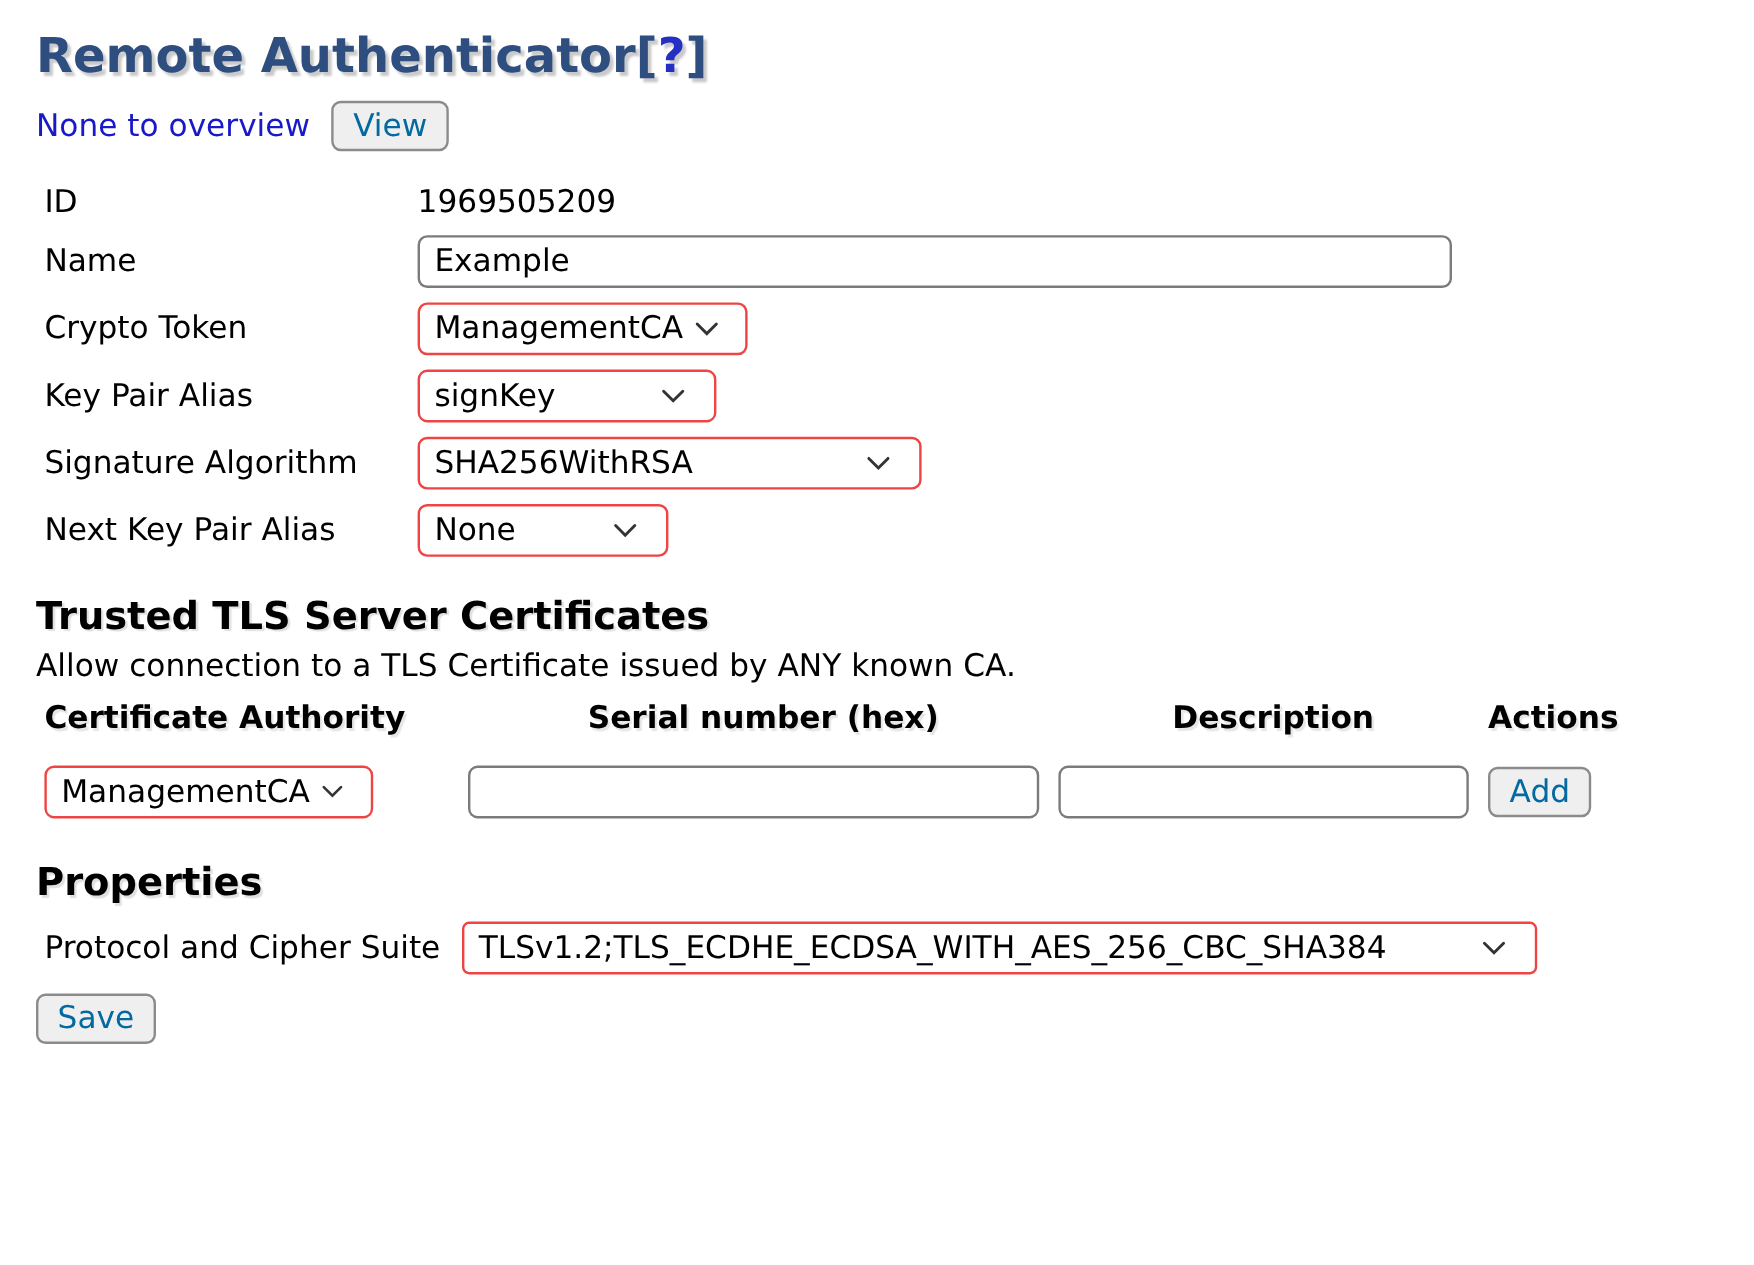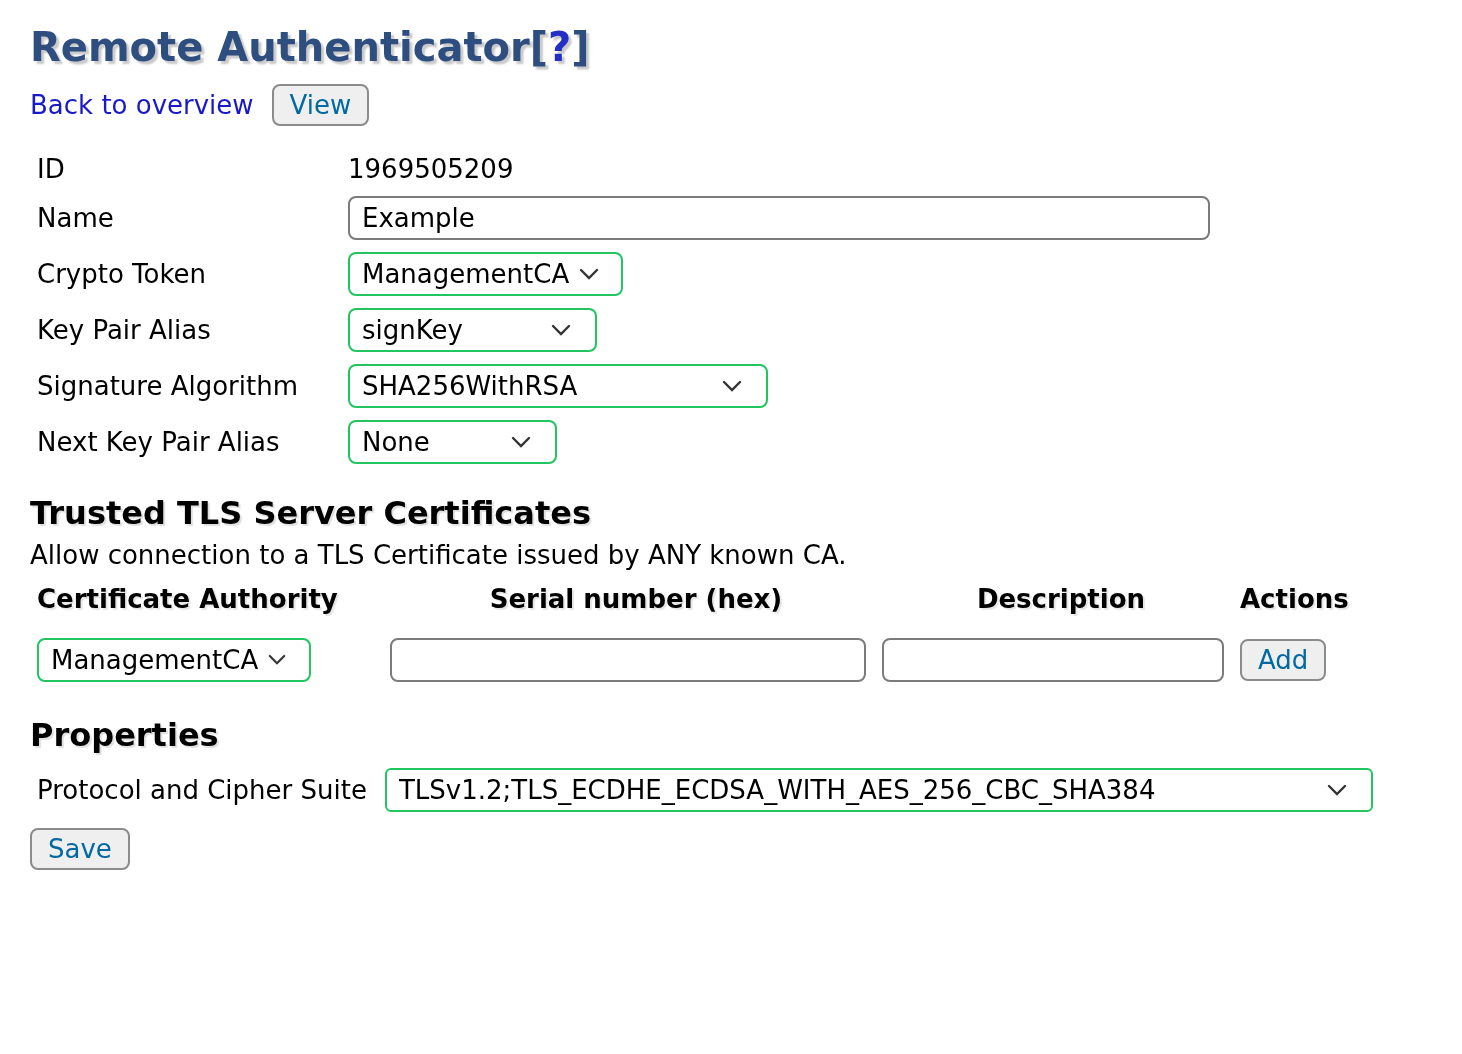--- a/index.html
+++ b/index.html
@@ -76,35 +76,35 @@
     color: #000;
   }
   .w-name { width: 862px; }
 
   .select {
     display: inline-flex;
     align-items: center;
     justify-content: space-between;
     gap: 10px;
     height: 44px;
-    border: 2px solid #22c55e;
+    border: 2px solid #ef4444;
     border-radius: 8px;
     background: #ffffff;
     padding: 0 24px 0 12px;
     font-size: 26px;
     cursor: pointer;
     white-space: nowrap;
   }
   .select .chevron { flex: 0 0 auto; display: inline-flex; }
   .w-crypto  { width: 275px; }
   .w-keypair { width: 249px; }
   .w-sigalg  { width: 420px; }
   .w-nextkey { width: 209px; }
   .w-ca      { width: 274px; }
-  .w-proto   { width: 988px; border-radius: 6px; }
+  .w-proto   { width: 896px; border-radius: 6px; }
 
   
   h2 {
     font-size: 32px;
     font-weight: bold;
     color: #000;
     text-shadow: 2px 2px 1px #e0e0e0;
     margin-bottom: 8px;
   }
   .section-desc {
@@ -144,21 +144,21 @@
   .section-gap { margin-top: 34px; }
 </style>
 </head>
 <body>
 
 <div class="page">
 
   <h1><span>Remote Authenticator[</span><a class="help-link">?</a><span>]</span></h1>
 
   <div class="nav-row">
-    <a class="back-link">Back to overview</a>
+    <a class="back-link">None to overview</a>
     <button class="btn">View</button>
   </div>
 
   <div class="form-grid">
 
     <div class="form-label">ID</div>
     <div class="static-value">1969505209</div>
 
     <div class="form-label">Name</div>
     <div>

